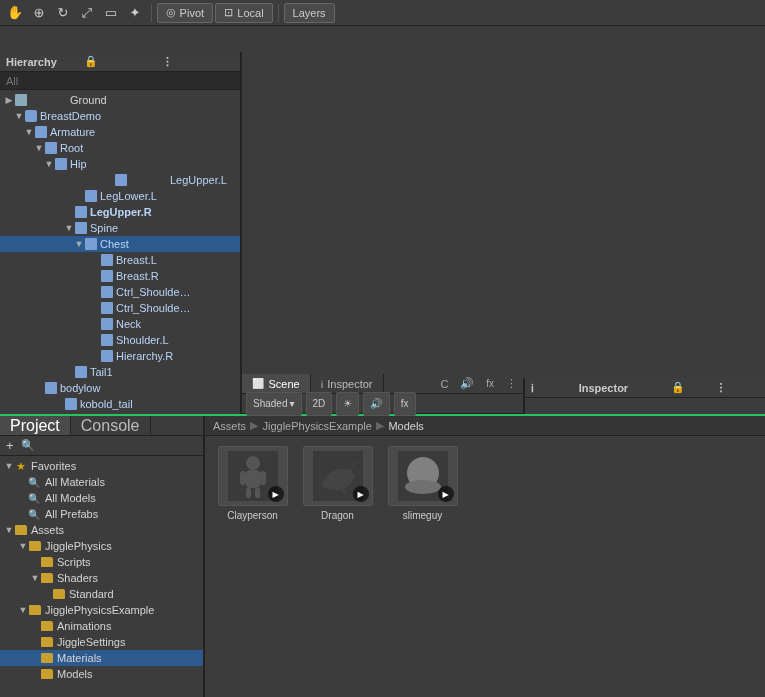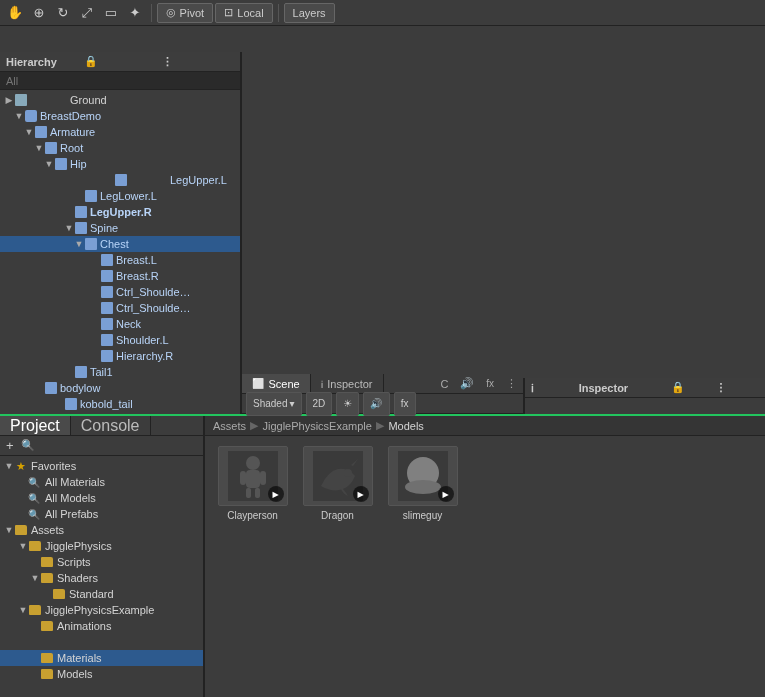--- a/index.html
+++ b/index.html
@@ -91,21 +91,21 @@
     
     #project-panel { width: 205px; background: #3c3c3c; border-right: 2px solid #222; display: flex; flex-direction: column; overflow: hidden; }
     #project-tabs { height: 20px; background: #3c3c3c; display: flex; align-items: stretch; border-bottom: 1px solid #222; }
     .proj-tab { padding: 0 10px; display: flex; align-items: center; gap: 4px; cursor: pointer; font-size: 16px; color: #bbb; border-right: 1px solid #222; justify-content: center; }
     .proj-tab.active { background: #4a4a4a; color: #fff; }
     #project-toolbar { height: 20px; background: #3c3c3c; display: flex; align-items: center; padding: 0 4px; border-bottom: 1px solid #222; gap: 4px; }
     .proj-btn { color: #ccc; font-size: 13px; cursor: pointer; padding: 0 2px; }
     #project-tree { flex: 1; overflow-y: auto; padding: 2px 0; }
 
     .ptree-item { height: 16px; display: flex; align-items: center; cursor: pointer; white-space: nowrap; font-size: 11px; padding-left: 4px; }
-    .ptree-item.selected { background: #2d5a8e; margin-top: 16px; }
+    .ptree-item.selected { background: #2d5a8e; }
     .ptree-arrow { width: 10px; text-align: center; color: #aaa; font-size: 9px; flex-shrink: 0; }
     .ptree-icon { width: 14px; height: 12px; margin-right: 3px; flex-shrink: 0; display: inline-flex; align-items: center; justify-content: center; }
     .folder-yellow { width: 12px; height: 10px; background: #c8a030; border-radius: 1px 2px 1px 1px; display: inline-block; }
     .ptree-label { font-size: 11px; }
 
     
     #assets-panel { flex: 1; background: #3c3c3c; display: flex; flex-direction: column; overflow: hidden; }
     #assets-breadcrumb { height: 20px; background: #353535; display: flex; align-items: center; padding: 0 8px; border-bottom: 1px solid #222; gap: 4px; font-size: 11px; color: #aaa; }
     .breadcrumb-sep { color: #666; }
     .breadcrumb-link { color: #aaa; cursor: pointer; }
@@ -512,20 +512,27 @@
             </span>
           <span class="ptree-label">JigglePhysicsExample</span>
         </div>
         <div class="ptree-item" style="padding-left:30px;">
           <span class="ptree-arrow"> </span>
           <span class="ptree-icon">
               <span class="folder-yellow"></span>
             </span>
           <span class="ptree-label">Animations</span>
         </div>
+        <div class="ptree-item" style="padding-left:30px;">
+          <span class="ptree-arrow"> </span>
+          <span class="ptree-icon">
+              <span class="folder-yellow"></span>
+            </span>
+          <span class="ptree-label">JiggleSettings</span>
+        </div>
         <div class="ptree-item selected" style="padding-left:30px;">
           <span class="ptree-arrow"> </span>
           <span class="ptree-icon">
               <span class="folder-yellow"></span>
             </span>
           <span class="ptree-label">Materials</span>
         </div>
         <div class="ptree-item" style="padding-left:30px;">
           <span class="ptree-arrow"> </span>
           <span class="ptree-icon">

